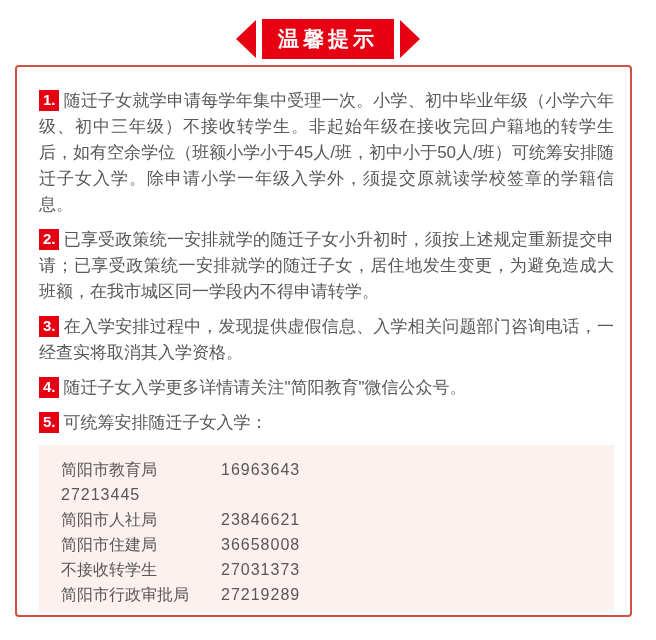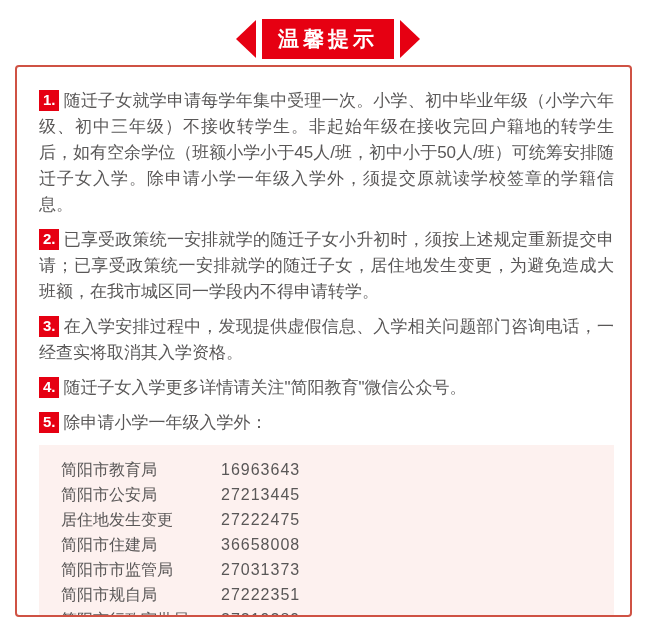--- a/index.html
+++ b/index.html
@@ -61,48 +61,43 @@
   <span class="title-badge">温馨提示</span>
   <span class="arrow arrow-right"></span>
 </div>
 
 <div class="card">
   <div id="notice-items">
       <p class="item"><span class="numbadge">1.</span><span>随迁子女就学申请每学年集中受理一次。小学、初中毕业年级（小学六年级、初中三年级）不接收转学生。非起始年级在接收完回户籍地的转学生后，如有空余学位（班额小学小于45人/班，初中小于50人/班）可统筹安排随迁子女入学。除申请小学一年级入学外，须提交原就读学校签章的学籍信息。</span></p>
       <p class="item"><span class="numbadge">2.</span><span>已享受政策统一安排就学的随迁子女小升初时，须按上述规定重新提交申请；已享受政策统一安排就学的随迁子女，居住地发生变更，为避免造成大班额，在我市城区同一学段内不得申请转学。</span></p>
       <p class="item"><span class="numbadge">3.</span><span>在入学安排过程中，发现提供虚假信息、入学相关问题部门咨询电话，一经查实将取消其入学资格。</span></p>
       <p class="item"><span class="numbadge">4.</span><span>随迁子女入学更多详情请关注"简阳教育"微信公众号。</span></p>
-      <p class="item"><span class="numbadge">5.</span><span>除申请小学一年级入学外：</span></p>
+      <p class="item"><span class="numbadge">5.</span><span>可统筹安排随迁子女入学：</span></p>
     </div>
 
   <div class="phone-table">
     <div id="phone-rows">
         <div class="phone-row">
           <span class="dept">简阳市教育局</span>
           <span class="phone">16963643</span>
         </div>
         <div class="phone-row">
-          <span class="dept">简阳市公安局</span>
           <span class="phone">27213445</span>
         </div>
         <div class="phone-row">
-          <span class="dept">居住地发生变更</span>
-          <span class="phone">27222475</span>
+          <span class="dept">简阳市人社局</span>
+          <span class="phone">23846621</span>
         </div>
         <div class="phone-row">
           <span class="dept">简阳市住建局</span>
           <span class="phone">36658008</span>
         </div>
         <div class="phone-row">
-          <span class="dept">简阳市市监管局</span>
+          <span class="dept">不接收转学生</span>
           <span class="phone">27031373</span>
-        </div>
-        <div class="phone-row">
-          <span class="dept">简阳市规自局</span>
-          <span class="phone">27222351</span>
         </div>
         <div class="phone-row">
           <span class="dept">简阳市行政审批局</span>
           <span class="phone">27219289</span>
         </div>
       </div>
 
   </div>
 </div>
 

